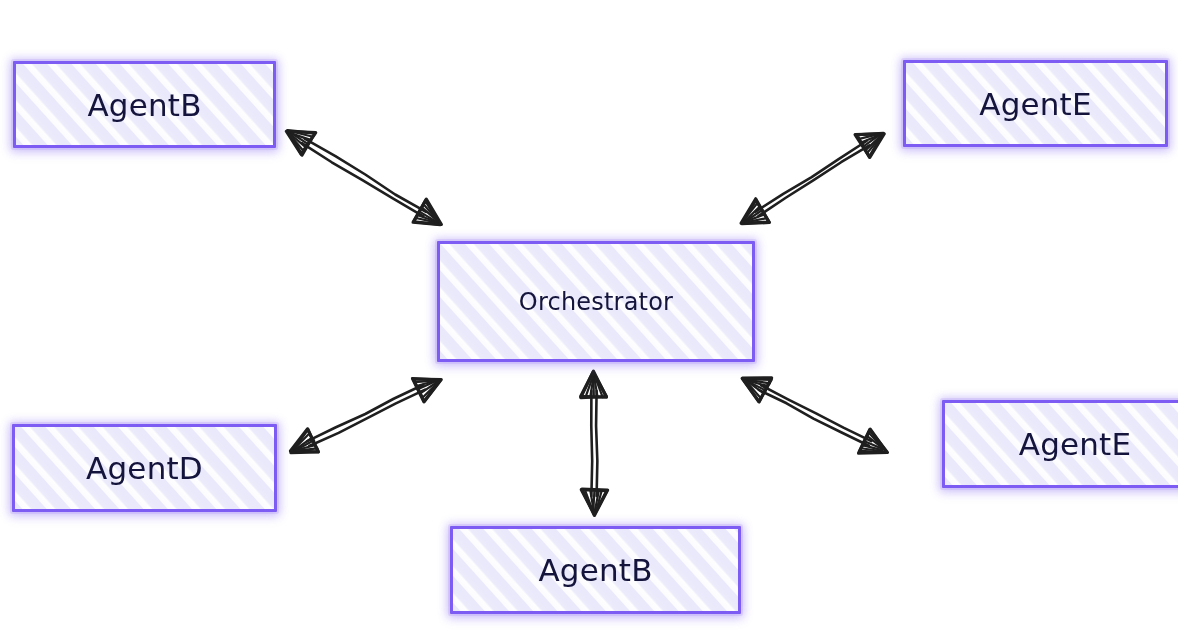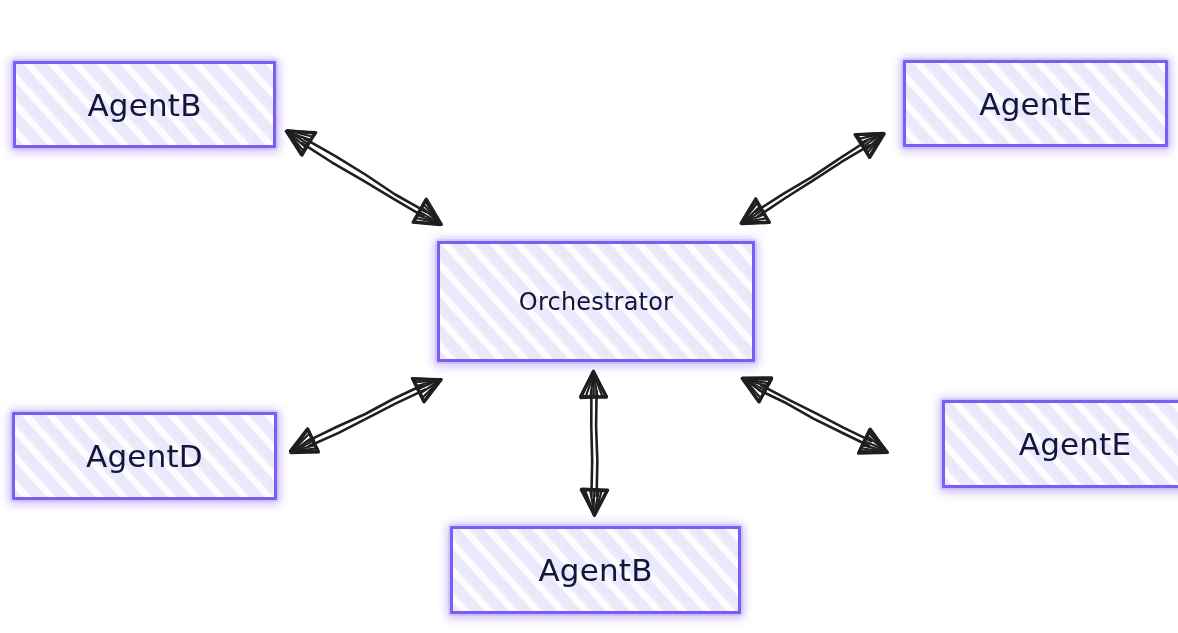--- a/index.html
+++ b/index.html
@@ -165,21 +165,21 @@
   </div>
 
   <div class="node node-agentC" style="left: 903px; top: 60px; width: 265px; height: 87px;">
     <span class="node-label">AgentE</span>
   </div>
 
   <div class="node node-orchestrator" style="left: 437px; top: 241px; width: 318px; height: 121px;">
     <span class="node-label">Orchestrator</span>
   </div>
 
-  <div class="node node-agentD" style="left: 12px; top: 412px; width: 265px; height: 88px;">
+  <div class="node node-agentD" style="left: 12px; top: 424px; width: 265px; height: 88px;">
     <span class="node-label">AgentD</span>
   </div>
 
   <div class="node node-agentE" style="left: 903px; top: 400px; width: 266px; height: 88px; margin-left: 39px;">
     <span class="node-label">AgentE</span>
   </div>
 
   <div class="node node-agentB" style="left: 450px; top: 526px; width: 291px; height: 88px;">
     <span class="node-label">AgentB</span>
   </div>

